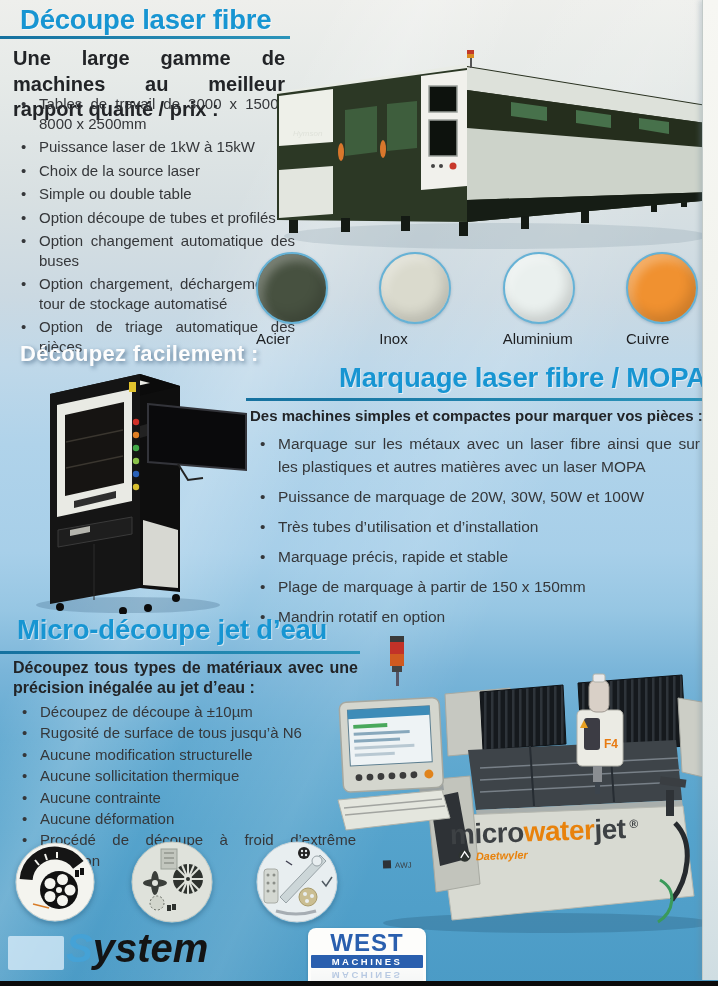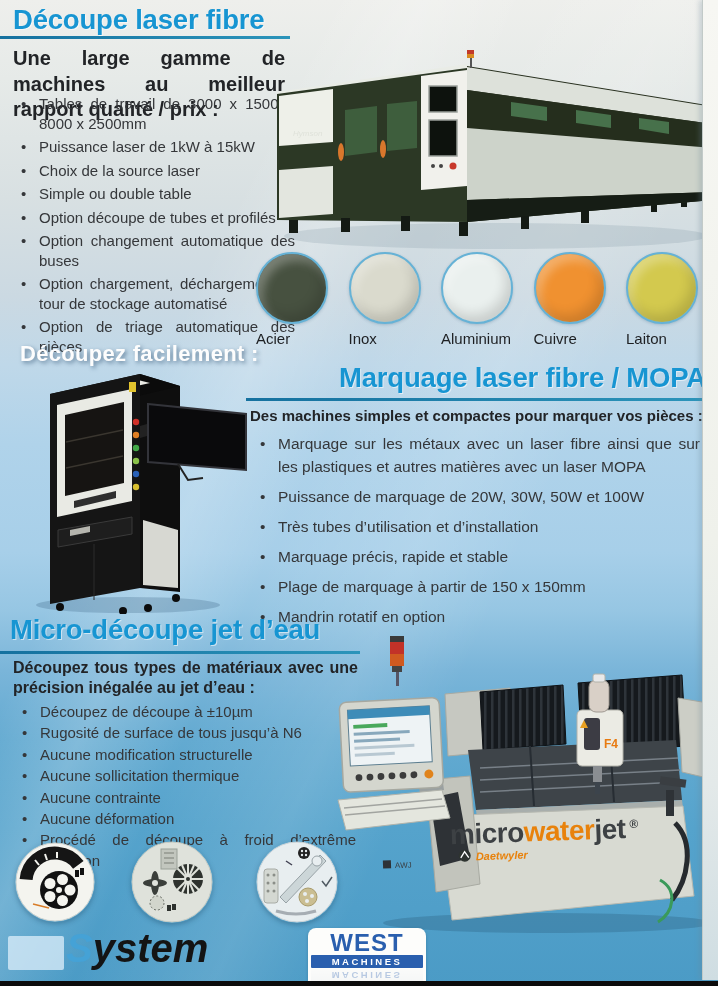--- a/index.html
+++ b/index.html
@@ -19,20 +19,21 @@
   .page-edge {
     position:absolute; right:0; top:0; width:15px; height:980px;
     background:linear-gradient(180deg,#f7f7f3 0%,#eff1eb 55%,#e3e9e9 80%,#cfdde2 100%);
     border-left:1px solid #c2cac8; box-shadow:-3px 0 5px rgba(110,135,150,.28);
   }
   .bottom-edge { position:absolute; left:0; bottom:0; width:100%; height:5px; background:#0c0c0c; }
   .sec-title {
     position:absolute; font-size:27.5px; font-weight:bold; color:#1795d2;
     letter-spacing:-0.2px; text-shadow:1px 1px 0 rgba(255,255,255,.55);
     white-space:nowrap;
+    margin-left:7px;
   }
   .rule { position:absolute; height:3px; background:linear-gradient(90deg,#15719f,#2b94ba); }
 
   .intro { position:absolute; font-weight:bold; color:#222427; line-height:1.28; text-align:justify; }
 
   ul.bullets { position:absolute; margin:0; padding:0; list-style:none; color:#35373a; }
   ul.bullets li { position:relative; padding-left:26px; text-align:justify; }
   ul.bullets li .mark { position:absolute; left:8px; }
 
   .bullets1 { left:13px; top:94px; width:282px; font-size:15px; }
@@ -182,24 +183,20 @@
       <div class="material">
         <div class="swatch" style="background: rgb(234, 240, 238);"></div>
         <div class="mlabel">Aluminium</div>
       </div>
 
       <div class="material">
         <div class="swatch" style="background: rgb(240, 145, 48);"></div>
         <div class="mlabel">Cuivre</div>
       </div>
 
-      <div class="material">
-        <div class="swatch" style="background: rgb(211, 201, 78);"></div>
-        <div class="mlabel">Laiton</div>
-      </div>
     </div>
 
   <div class="caption">Découpez facilement :</div>
 
   <svg class="machine-svg" style="left:28px; top:360px;" width="224" height="254" viewBox="0 0 224 254">
     <ellipse cx="100" cy="245" rx="92" ry="8" fill="#3d6486" opacity="0.28"></ellipse>
 
     <polygon points="112,14 152,26 152,232 112,228" fill="#0e0e0e"></polygon>
     <polygon points="115,160 150,170 150,228 115,225" fill="#d7d8d2"></polygon>
 

